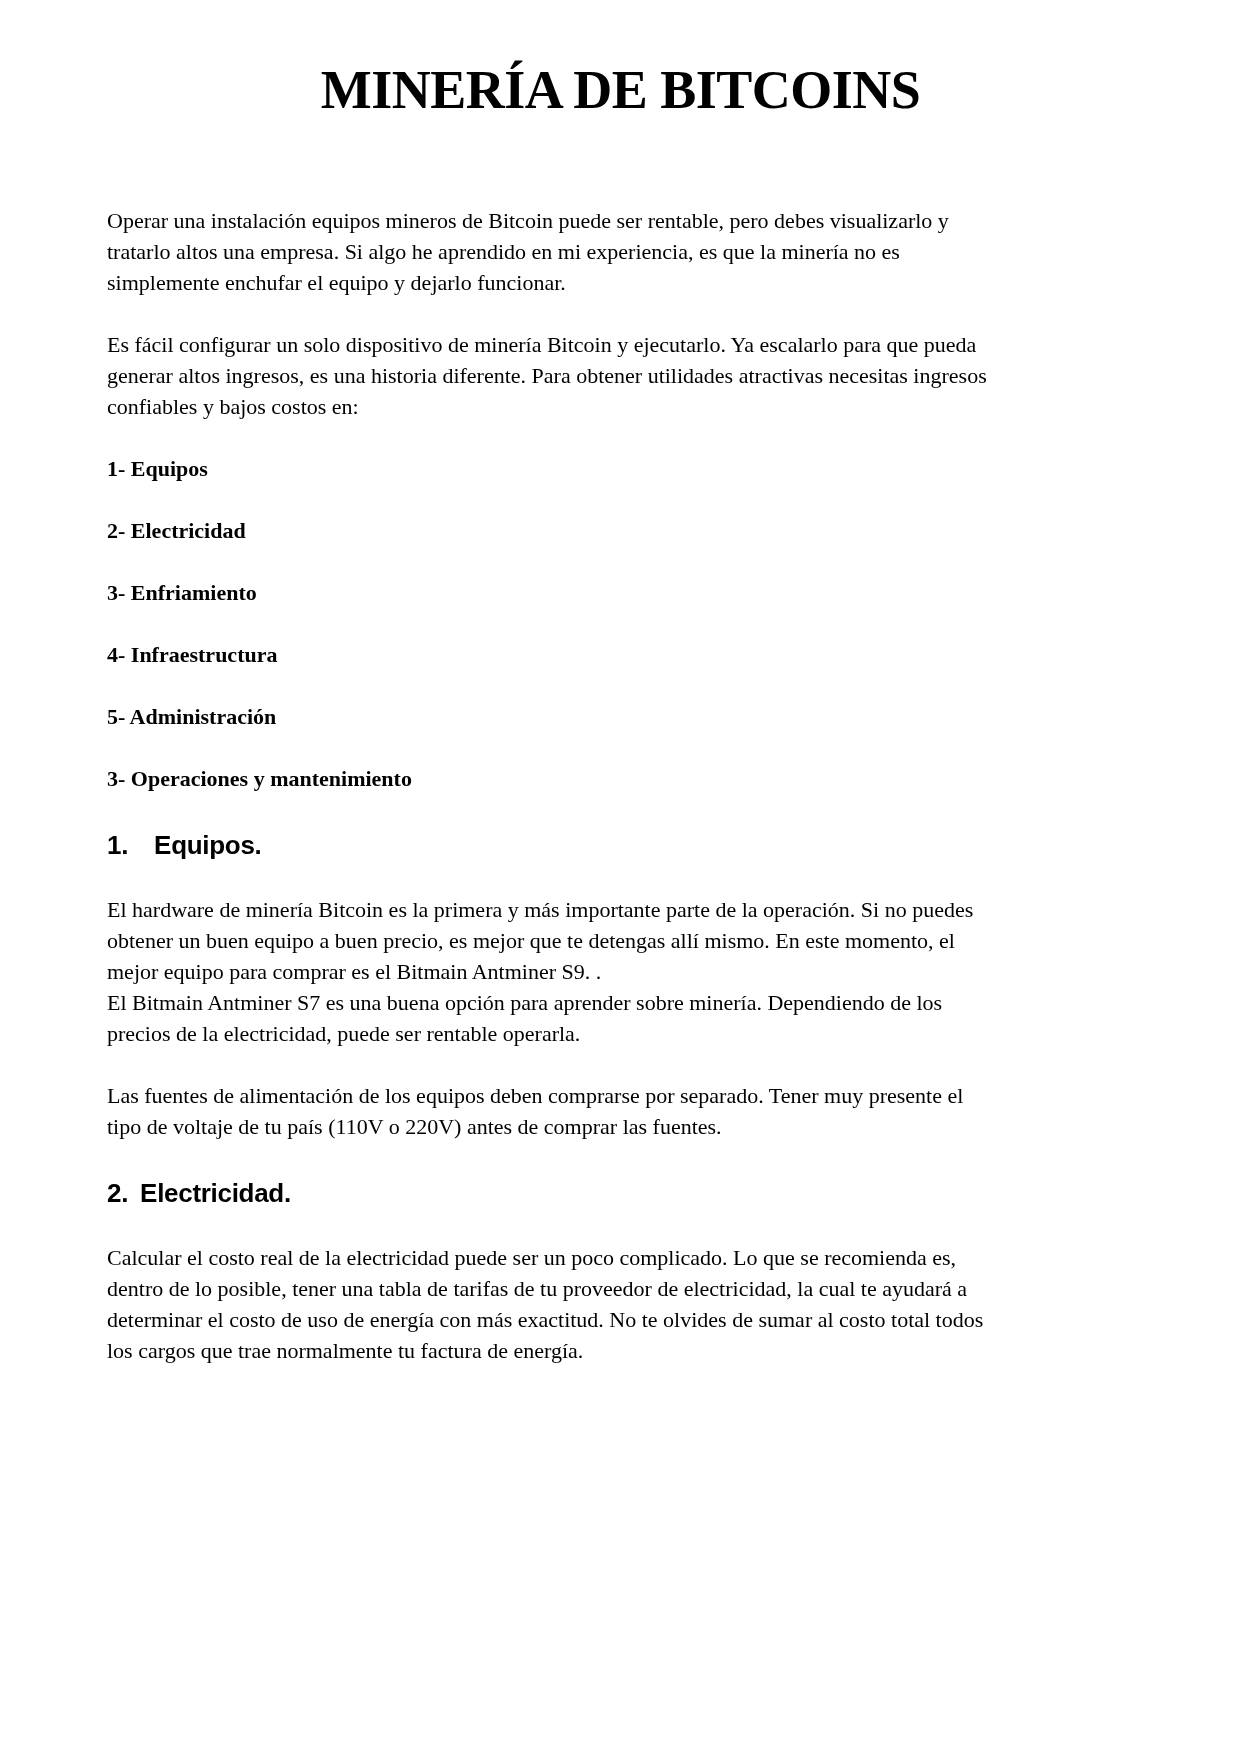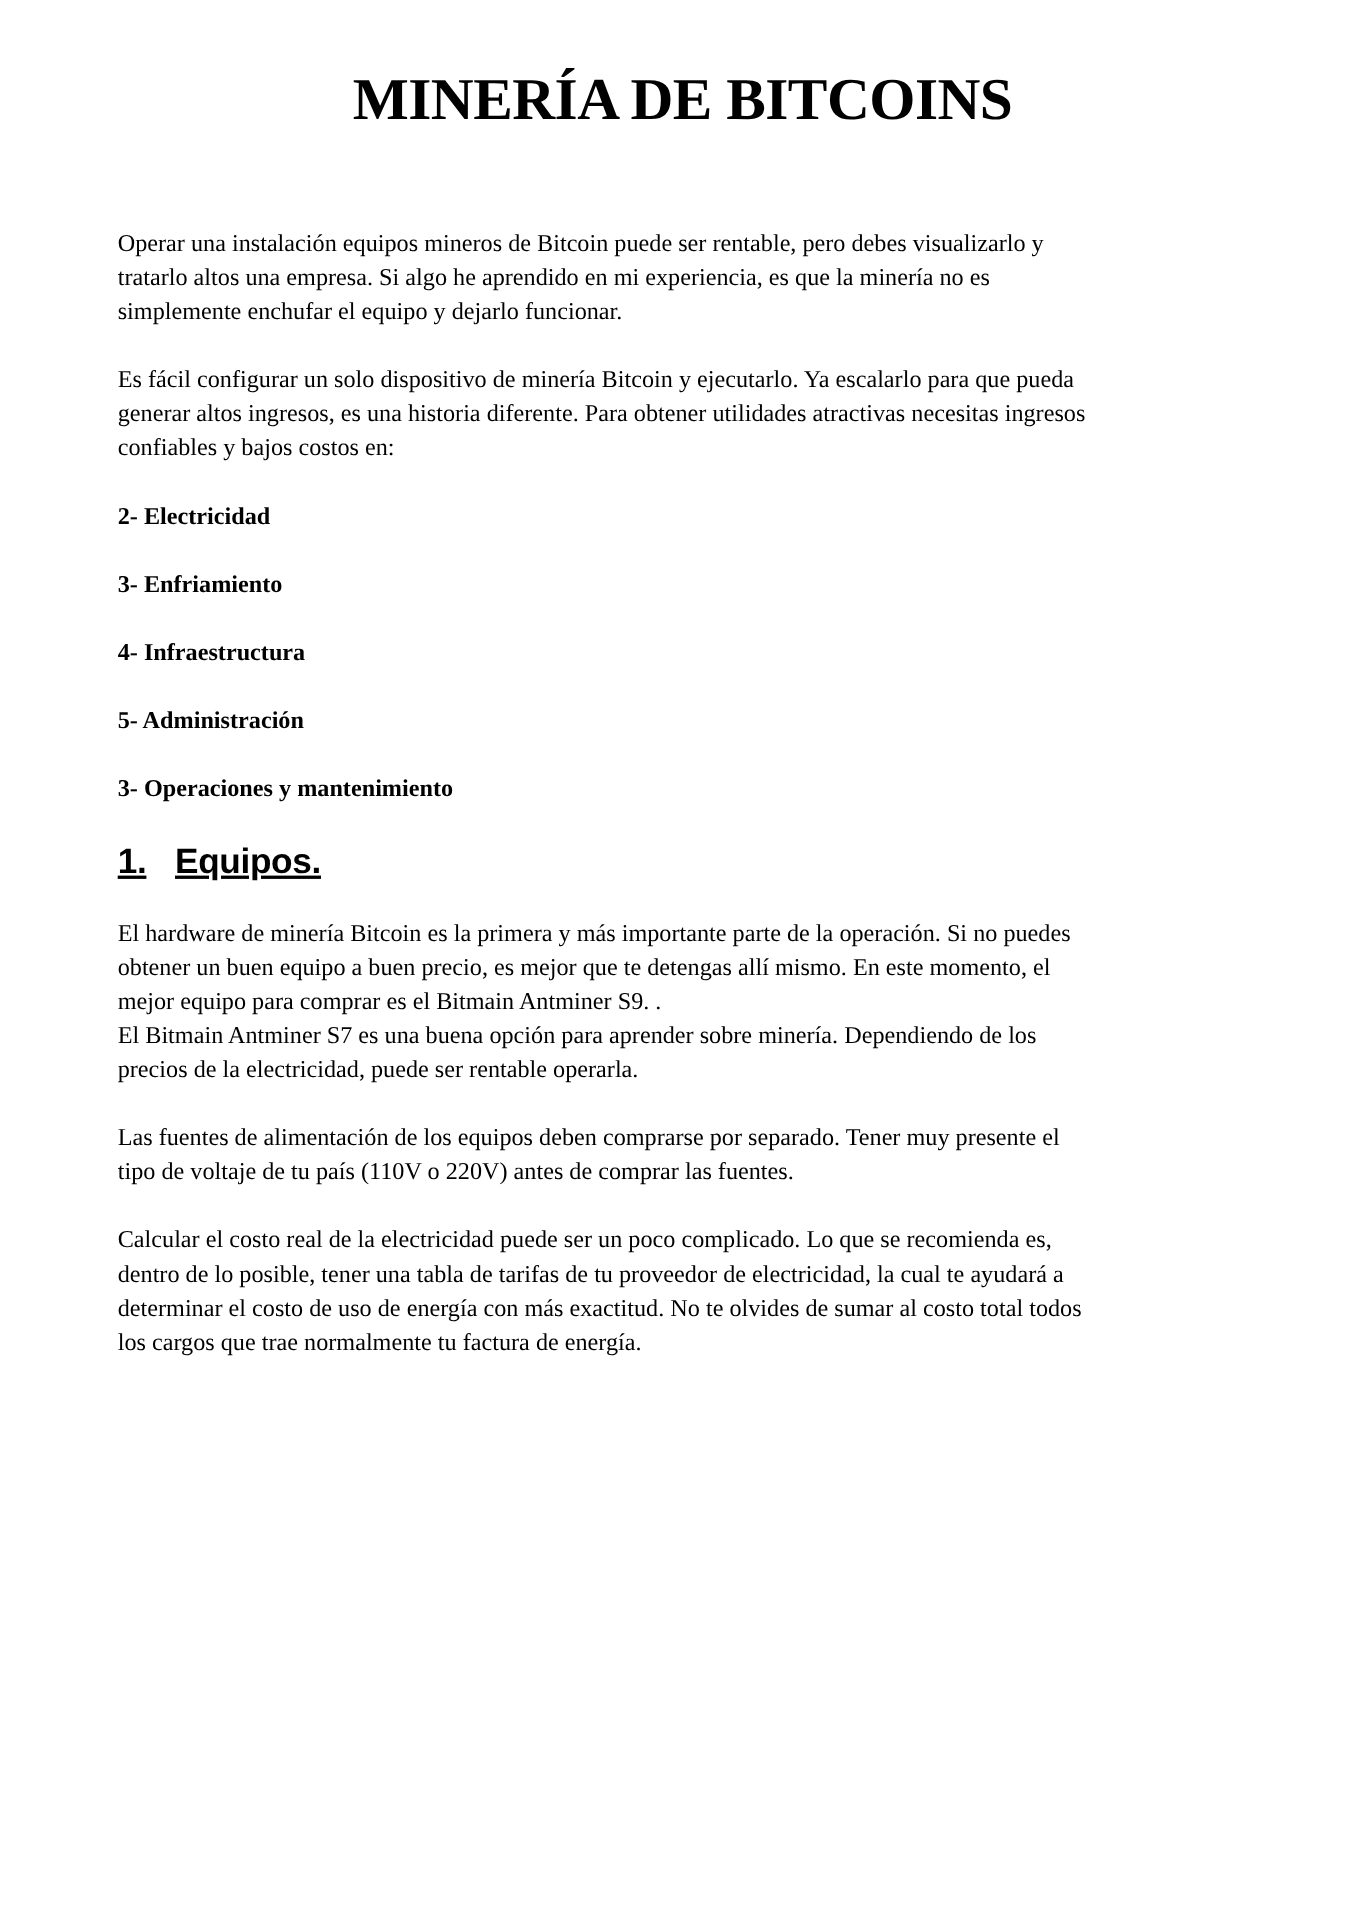--- a/index.html
+++ b/index.html
@@ -34,24 +34,23 @@
     margin: 0 0 31px 0;
     white-space: pre-line;
   }
   .list-para {
     font-weight: bold;
     margin: 0 0 31px 0;
   }
   .section-heading {
     font-family: "Liberation Sans", sans-serif;
     font-weight: bold;
-    font-size: 32px;
+    font-size: 26px;
     line-height: 40px;
     letter-spacing: -0.3px;
-    text-decoration: underline;
   }
   .section-heading.first {
     margin: 28px 0 29px 0;
   }
   .section-heading.second {
     margin: 0 0 29px 0;
   }
   .hnum-wide {
     margin-right: 26px;
   }
@@ -67,20 +66,21 @@
   <h1 class="doc-title">MINERÍA DE BITCOINS</h1>
 
   <p class="para">Operar una instalación equipos mineros de Bitcoin puede ser rentable, pero debes visualizarlo y
 tratarlo altos una empresa. Si algo he aprendido en mi experiencia, es que la minería no es
 simplemente enchufar el equipo y dejarlo funcionar.</p>
 
   <p class="para">Es fácil configurar un solo dispositivo de minería Bitcoin y ejecutarlo. Ya escalarlo para que pueda
 generar altos ingresos, es una historia diferente. Para obtener utilidades atractivas necesitas ingresos
 confiables y bajos costos en:</p>
 
+  <p class="list-para">1- Equipos</p>
 
   <p class="list-para">2- Electricidad</p>
 
   <p class="list-para">3- Enfriamiento</p>
 
   <p class="list-para">4- Infraestructura</p>
 
   <p class="list-para">5- Administración</p>
 
   <p class="list-para">3- Operaciones y mantenimiento</p>
@@ -91,20 +91,23 @@
 
   <p class="para">El hardware de minería Bitcoin es la primera y más importante parte de la operación. Si no puedes
 obtener un buen equipo a buen precio, es mejor que te detengas allí mismo. En este momento, el
 mejor equipo para comprar es el Bitmain Antminer S9. .
 El Bitmain Antminer S7 es una buena opción para aprender sobre minería. Dependiendo de los
 precios de la electricidad, puede ser rentable operarla.</p>
 
   <p class="para">Las fuentes de alimentación de los equipos deben comprarse por separado. Tener muy presente el
 tipo de voltaje de tu país (110V o 220V) antes de comprar las fuentes.</p>
 
+  <h2 class="section-heading second">
+    <span class="hnum-narrow">2.</span><span>Electricidad.</span>
+  </h2>
 
 
   <p class="para">Calcular el costo real de la electricidad puede ser un poco complicado. Lo que se recomienda es,
 dentro de lo posible, tener una tabla de tarifas de tu proveedor de electricidad, la cual te ayudará a
 determinar el costo de uso de energía con más exactitud. No te olvides de sumar al costo total todos
 los cargos que trae normalmente tu factura de energía.</p>
 
 
 </div>
 

